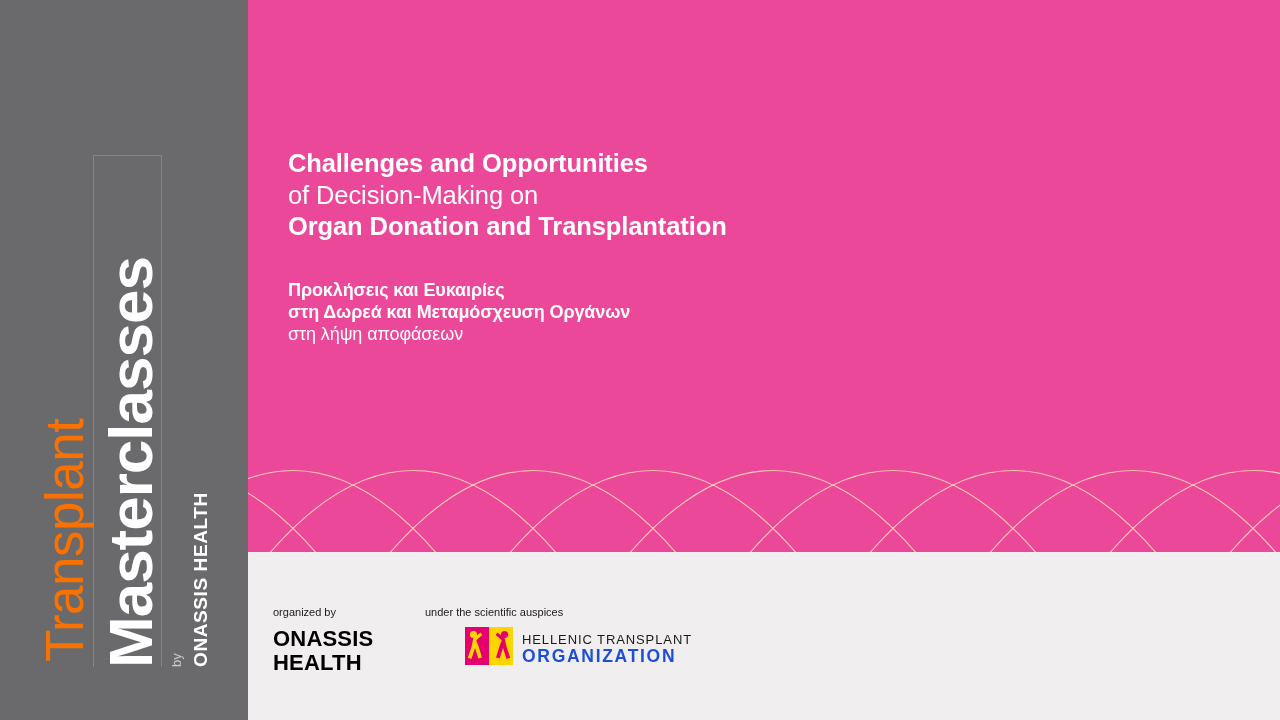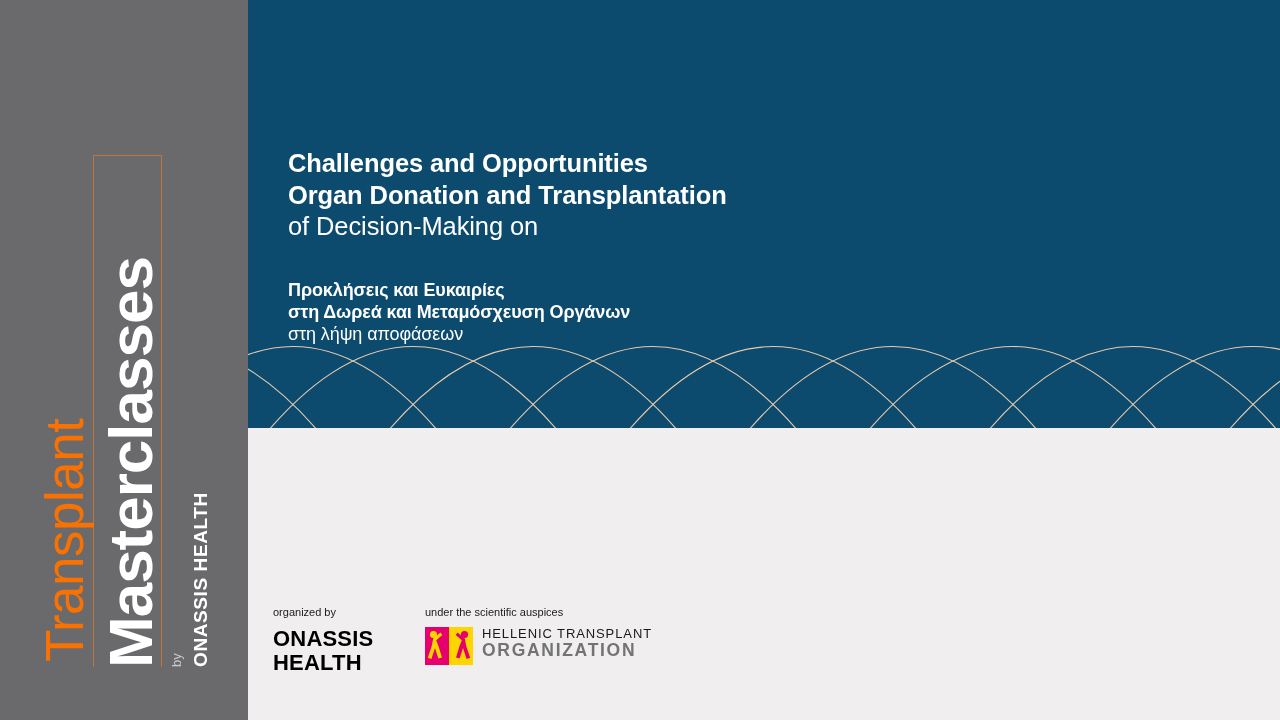--- a/index.html
+++ b/index.html
@@ -95,22 +95,22 @@
     letter-spacing: 0.6px;
     line-height: 1;
   }
 
   
   .main-panel {
     position: absolute;
     left: 248px;
     top: 0;
     width: 1032px;
-    height: 428px;
-    background: #0c4a6e;
+    height: 552px;
+    background: #ec4899;
     overflow: hidden;
   }
 
   .waves {
     position: absolute;
     left: 0;
     bottom: 0;
     width: 1032px;
     height: 160px;
     display: block;
@@ -176,21 +176,22 @@
     font-size: 22px;
     font-weight: 700;
     color: #000000;
     line-height: 1.08;
     letter-spacing: 0.2px;
   }
 
   
   .hto {
     display: flex;
-    align-items: flex-start;
+    align-items: flex-end;
+    margin-left: 40px;
   }
   .hto-squares {
     display: flex;
     width: 48px;
     height: 38px;
     flex: none;
   }
   .hto-sq { width: 24px; height: 38px; position: relative; }
   .hto-sq.pink   { background: #e5006d; }
   .hto-sq.yellow { background: #ffd500; }
@@ -202,21 +203,21 @@
   .hto-line1 {
     font-size: 13px;
     font-weight: 400;
     letter-spacing: 0.9px;
     color: #1a1a1a;
   }
   .hto-line2 {
     font-size: 17.5px;
     font-weight: 700;
     letter-spacing: 1.7px;
-    color: #737373;
+    color: #1d4ed8;
     margin-top: 2px;
   }
 
   
   .ocsc { display: flex; align-items: center; }
   .ocsc-mark { flex: none; }
   .ocsc-text {
     margin-left: 10px;
     font-size: 11.5px;
     color: #1a1a1a;
@@ -255,22 +256,22 @@
         <path d="M 490 175 Q 645 -18 800 175"></path>
         <path d="M 610 175 Q 765 -18 920 175"></path>
         <path d="M 730 175 Q 885 -18 1040 175"></path>
         <path d="M 850 175 Q 1005 -18 1160 175"></path>
         <path d="M 970 175 Q 1125 -18 1280 175"></path>
       </g>
     </svg>
 
     <div class="title-block">
       <div class="t-line t-bold">Challenges and Opportunities</div>
+      <div class="t-line t-light">of Decision-Making on</div>
       <div class="t-line t-bold">Organ Donation and Transplantation</div>
-      <div class="t-line t-light">of Decision-Making on</div>
 
       <div class="title-gap"></div>
 
       <div class="g-line t-bold">Προκλήσεις και Ευκαιρίες</div>
       <div class="g-line t-bold">στη Δωρεά και Μεταμόσχευση Οργάνων</div>
       <div class="g-line t-light">στη λήψη αποφάσεων</div>
     </div>
   </div>
 
   <div class="footer">

